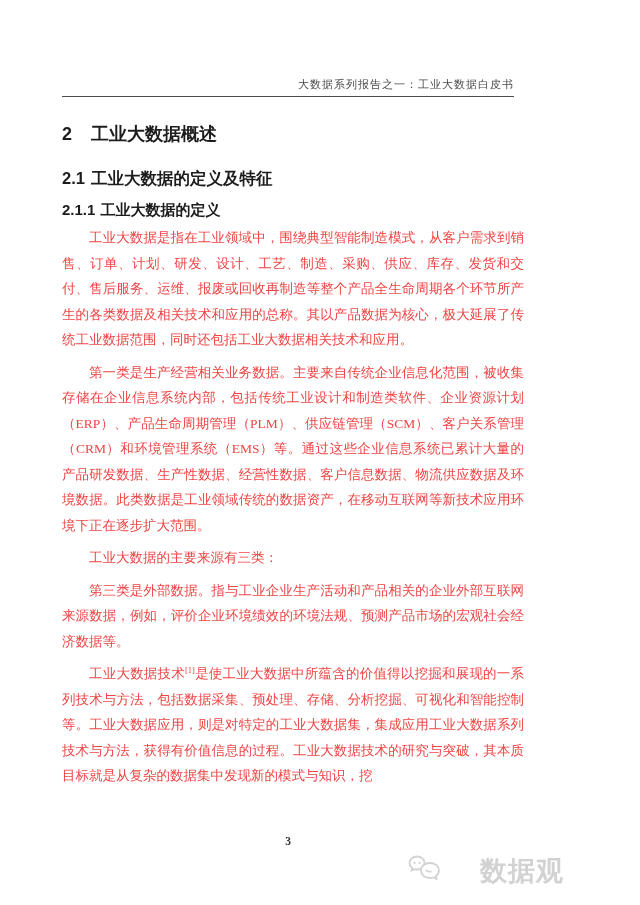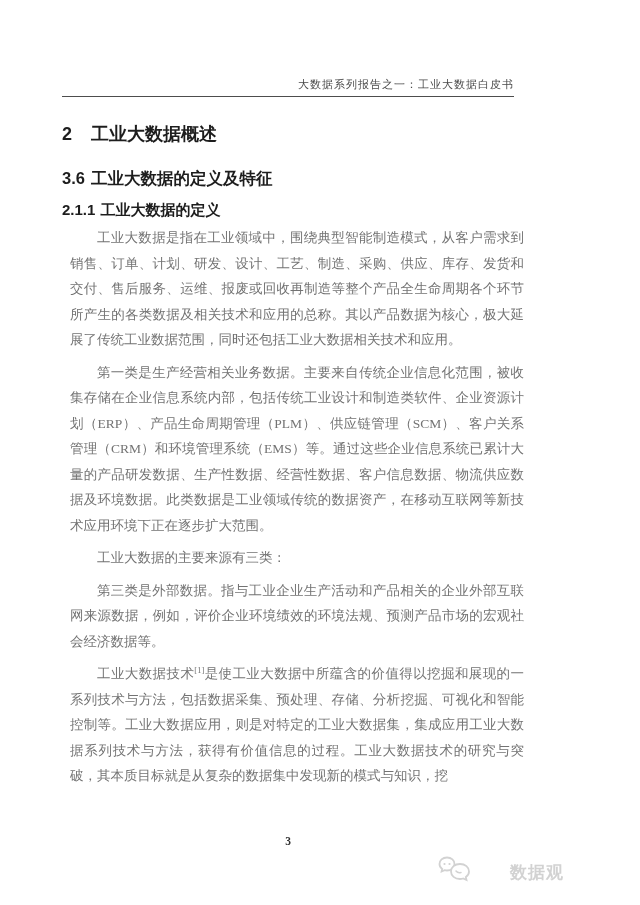--- a/index.html
+++ b/index.html
@@ -62,25 +62,25 @@
   .content h3 {
     font-size: 15px;
     line-height: 17px;
     margin: 0 0 7px 0;
   }
   .content h3 .num-gap { margin-left: 5px; margin-top: 32px; }
 
   .content p {
     font-size: 13.5px;
     line-height: 25.5px;
-    margin: 0 0 7px 8px;
+    margin: 0 0 7px 0;
     text-align: justify;
     text-indent: 2em;
     word-break: break-all;
-    color: #737373;
+    color: #ef4444;
     font-family: Liberation Serif, serif;
   }
   .content p sup {
     font-size: 8.5px;
     line-height: 0;
     vertical-align: super;
   }
 
   
   .page-number {
@@ -100,39 +100,39 @@
     position: absolute;
     right: 12px;
     bottom: 16px;
     display: flex;
     align-items: center;
     gap: 5px;
   }
   .watermark .logo-text {
     font-family: "Liberation Sans", "DejaVu Sans", sans-serif;
     font-weight: 700;
-    font-size: 17px;
+    font-size: 27px;
     color: #d2d2d2;
     letter-spacing: 1px;
     margin-left: 32px;
   }
 </style>
 </head>
 <body>
 
 <div class="page">
 
   <div class="header-title">大数据系列报告之一：工业大数据白皮书</div>
   <div class="header-rule"></div>
 
   <div class="content">
 
     <h1><span>2</span><span class="num-gap">工业大数据概述</span></h1>
 
-    <h2><span>3.6</span><span class="num-gap">工业大数据的定义及特征</span></h2>
+    <h2><span>2.1</span><span class="num-gap">工业大数据的定义及特征</span></h2>
 
     <h3><span>2.1.1</span><span class="num-gap">工业大数据的定义</span></h3>
 
     <p>工业大数据是指在工业领域中，围绕典型智能制造模式，从客户需求到销售、订单、计划、研发、设计、工艺、制造、采购、供应、库存、发货和交付、售后服务、运维、报废或回收再制造等整个产品全生命周期各个环节所产生的各类数据及相关技术和应用的总称。其以产品数据为核心，极大延展了传统工业数据范围，同时还包括工业大数据相关技术和应用。</p>
 
     <p>第一类是生产经营相关业务数据。主要来自传统企业信息化范围，被收集存储在企业信息系统内部，包括传统工业设计和制造类软件、企业资源计划（ERP）、产品生命周期管理（PLM）、供应链管理（SCM）、客户关系管理（CRM）和环境管理系统（EMS）等。通过这些企业信息系统已累计大量的产品研发数据、生产性数据、经营性数据、客户信息数据、物流供应数据及环境数据。此类数据是工业领域传统的数据资产，在移动互联网等新技术应用环境下正在逐步扩大范围。</p>
 
     <p>工业大数据的主要来源有三类：</p>
 
 

